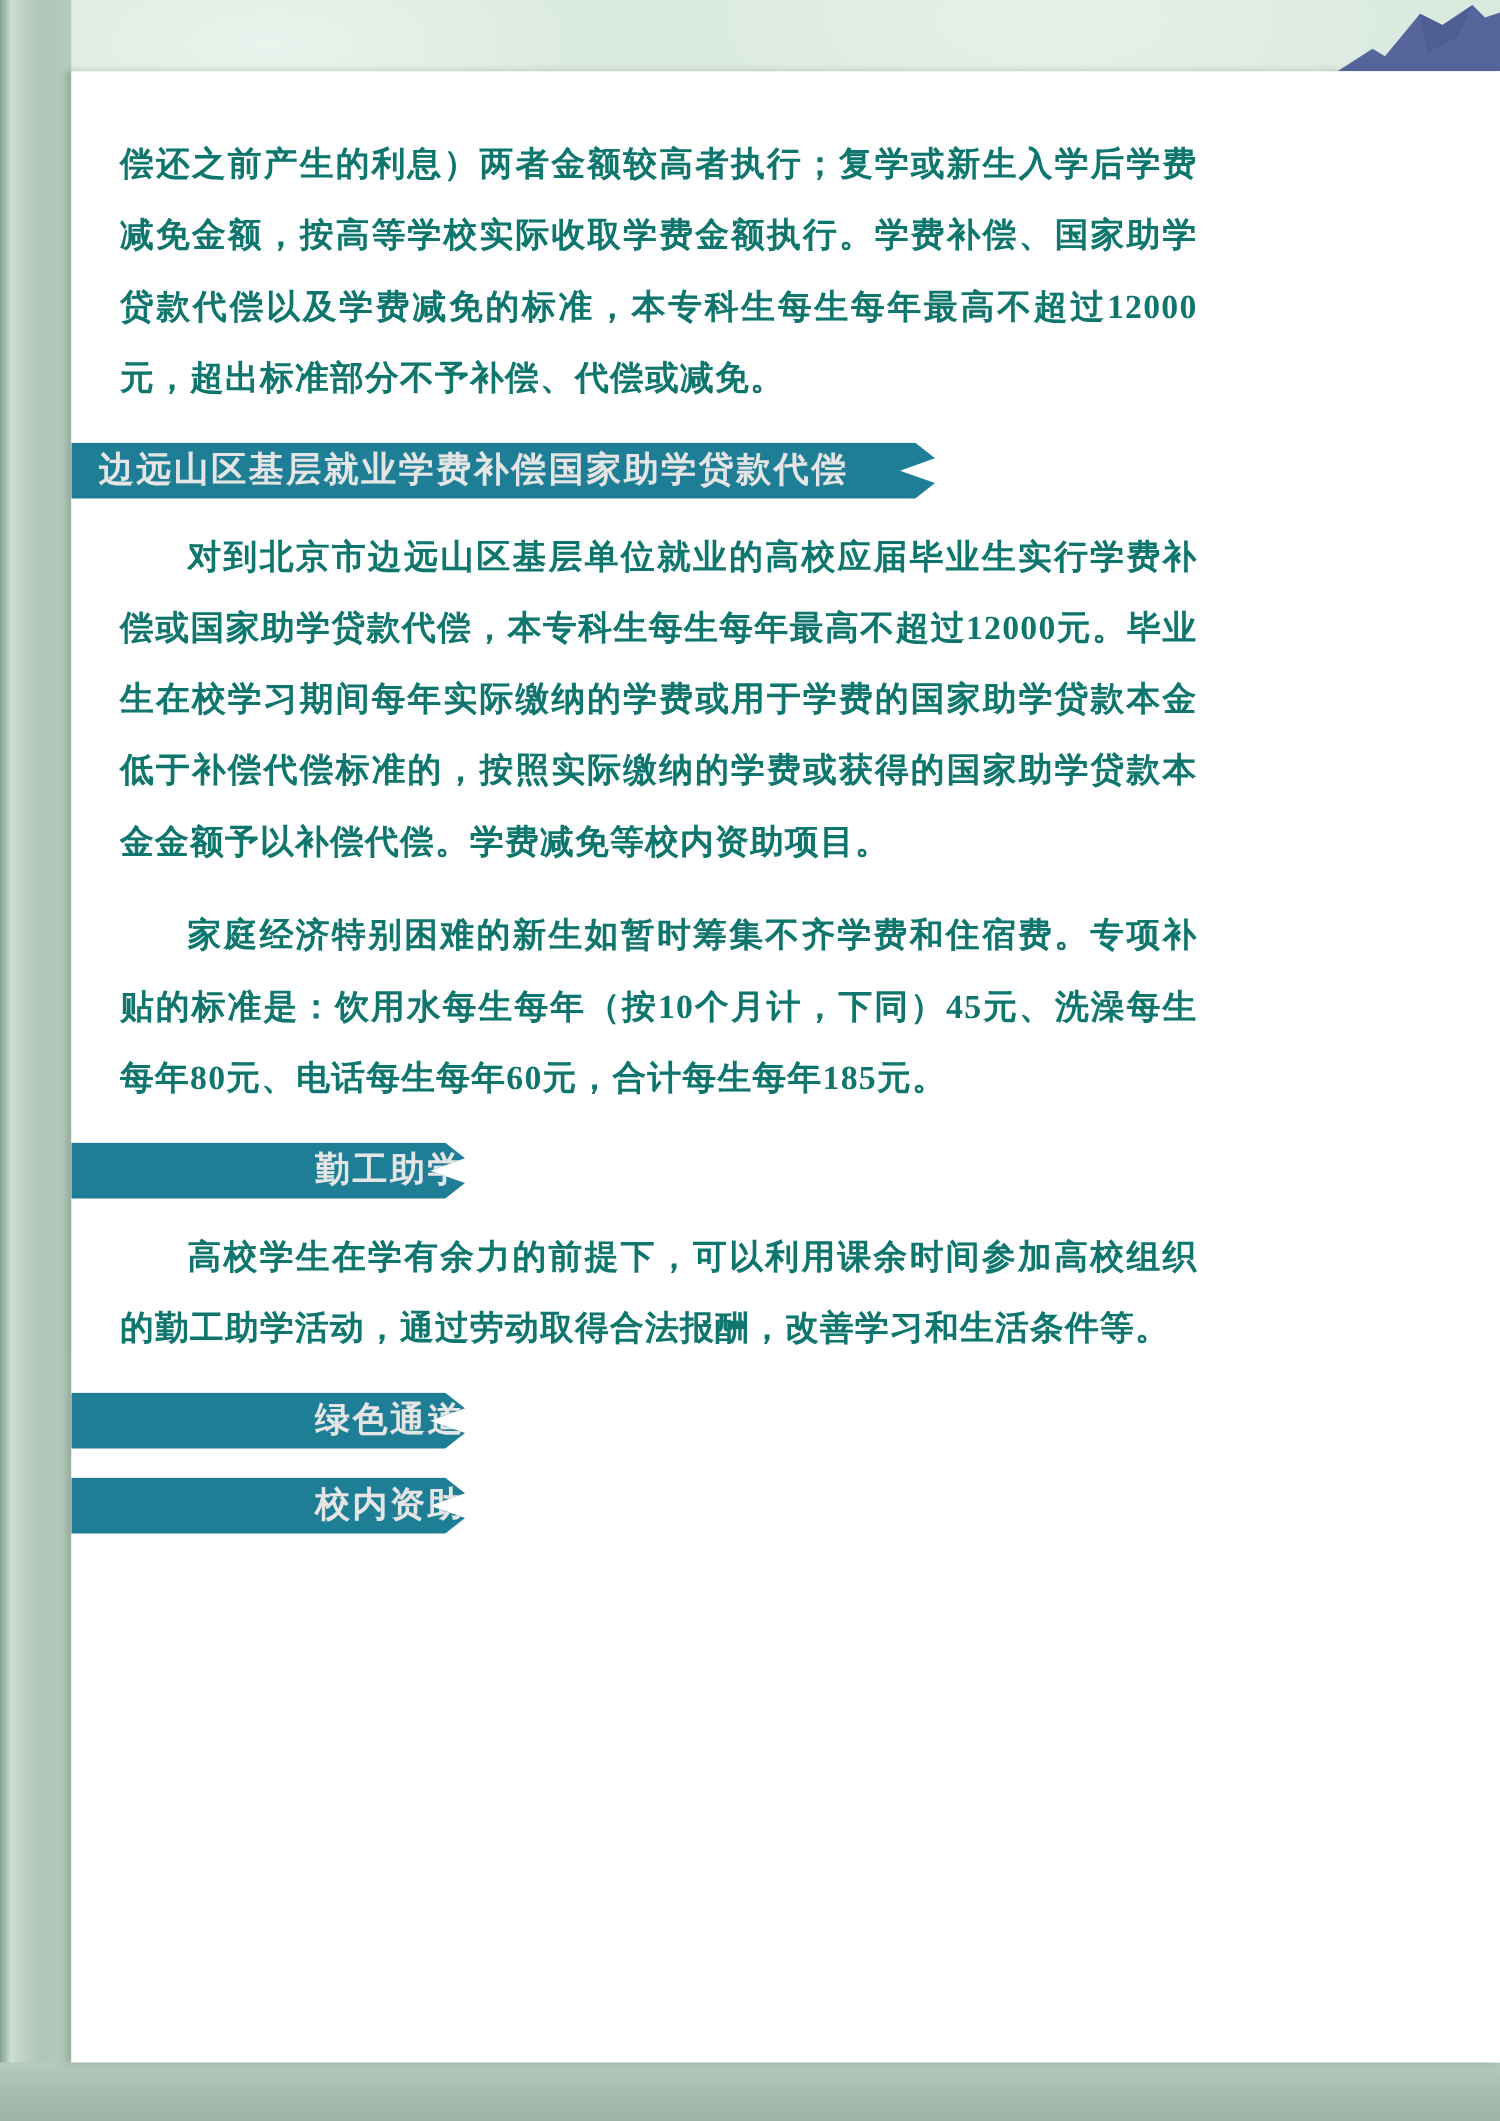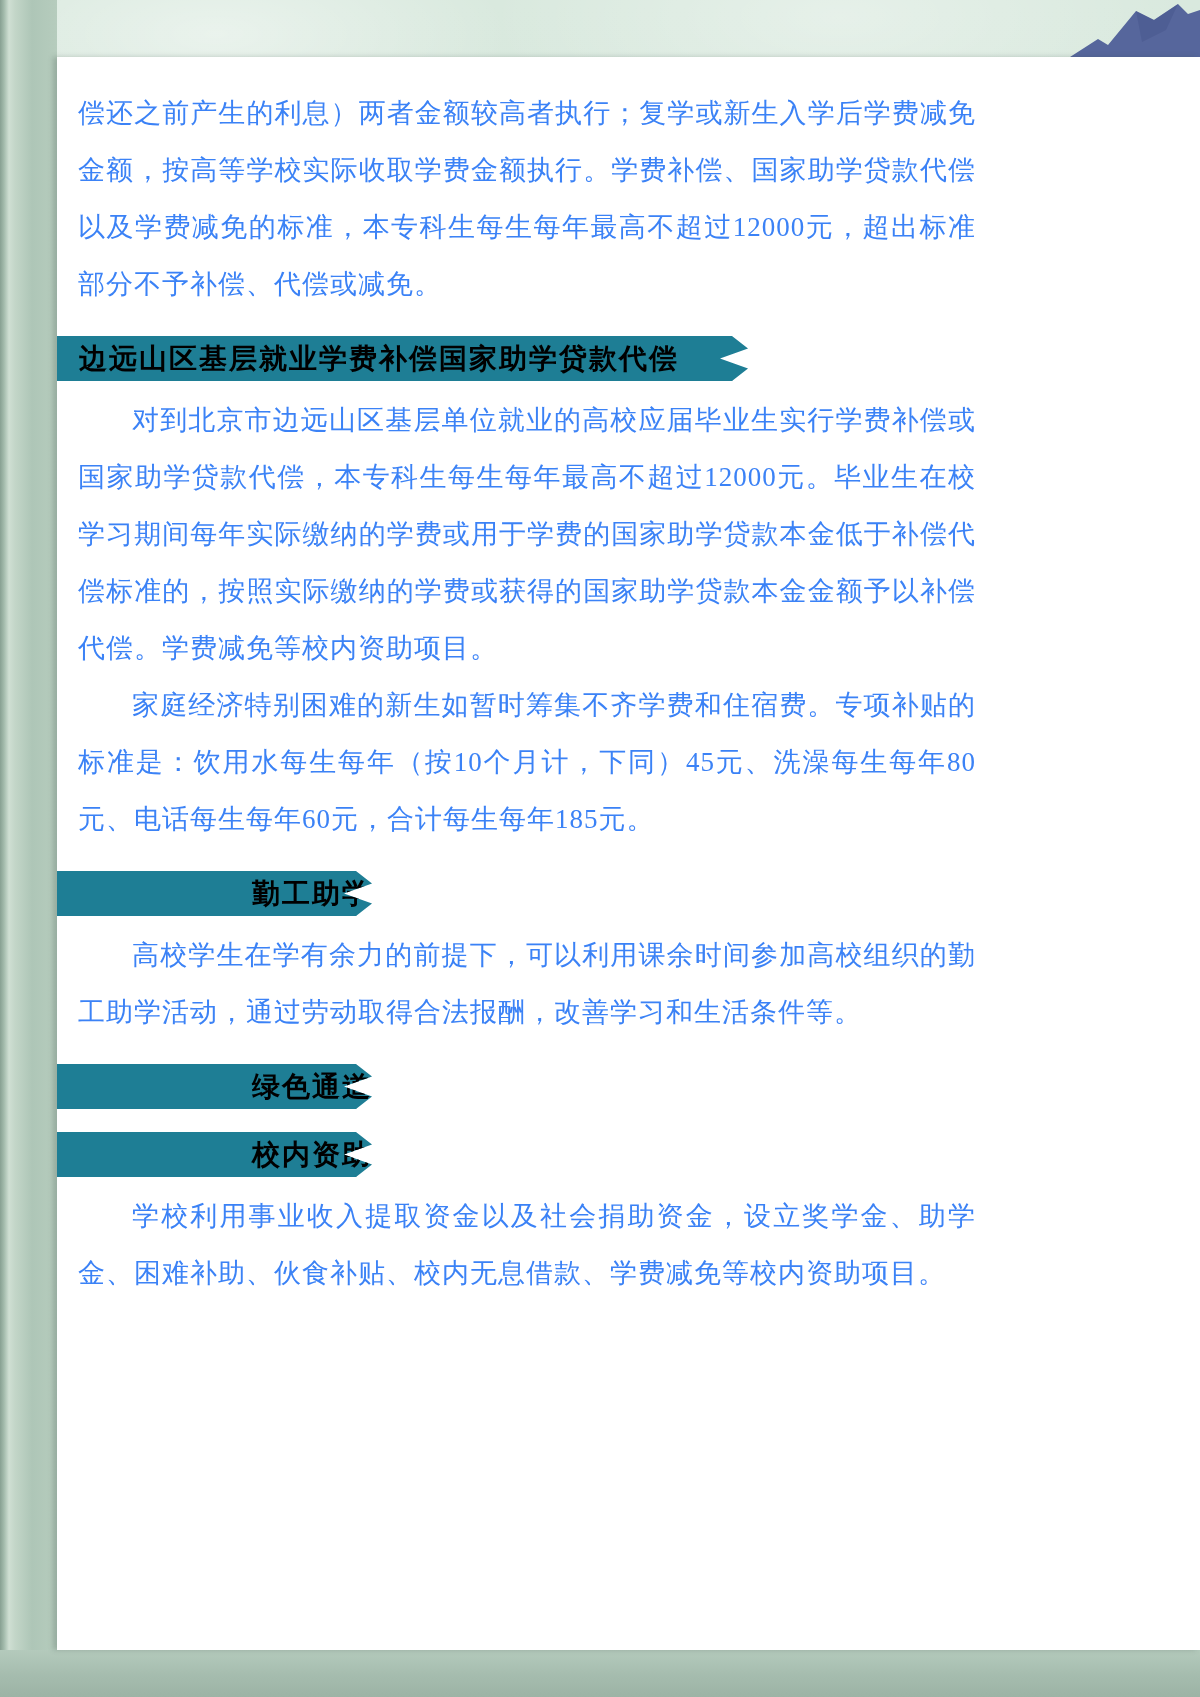--- a/index.html
+++ b/index.html
@@ -23,29 +23,29 @@
     background:linear-gradient(180deg,#b4cabc 0%,#a5bcae 55%,#9cb3a5 100%);}
 
   
   .wing{position:absolute;top:0;right:0;width:130px;height:57px;}
 
   
   .page{position:absolute;left:57px;top:57px;right:0;bottom:47px;background:#ffffff;
     box-shadow:-4px 0 5px rgba(60,80,70,.25);}
   .content{padding:28px 224px 0 21px;}
 
-  .para{margin:0;font-size:27px;line-height:57px;font-weight:normal;color:#3b82f6;
+  .para{margin:18px;font-size:27px;line-height:57px;font-weight:bold;color:#0f766e;
     text-align:justify;letter-spacing:1px;}
   .indent{text-indent:2em;}
 
   .banner{position:relative;height:45px;margin:23px 0 11px -21px;background:#1e7e95;
     clip-path:polygon(0 0,calc(100% - 16px) 0,100% 28%,calc(100% - 28px) 50%,100% 72%,calc(100% - 16px) 100%,0 100%);
     box-shadow:0 2px 2px rgba(0,0,0,.15);}
   .banner .banner-title{display:block;padding-left:22px;font-size:28px;line-height:45px;
-    font-weight:bold;color:#000000;letter-spacing:2px;white-space:nowrap;}
+    font-weight:bold;color:#e5e5e5;letter-spacing:2px;white-space:nowrap;}
   .w-lg{width:691px;}
   .w-md{width:458px;}
   .w-sm{width:315px;text-align:right;}
 </style>
 </head>
 <body>
 
 <div class="canvas">
 
   <div class="backdrop"></div>
@@ -74,17 +74,16 @@
       </div>
       <p class="para indent">高校学生在学有余力的前提下，可以利用课余时间参加高校组织的勤工助学活动，通过劳动取得合法报酬，改善学习和生活条件等。</p>
 
       <div class="banner w-sm">
         <span class="banner-title">绿色通道</span>
       </div>
 
       <div class="banner w-sm">
         <span class="banner-title">校内资助</span>
       </div>
-      <p class="para indent">学校利用事业收入提取资金以及社会捐助资金，设立奖学金、助学金、困难补助、伙食补贴、校内无息借款、学费减免等校内资助项目。</p>
 
     </div>
   </div>
 </div>
 
 </body></html>

